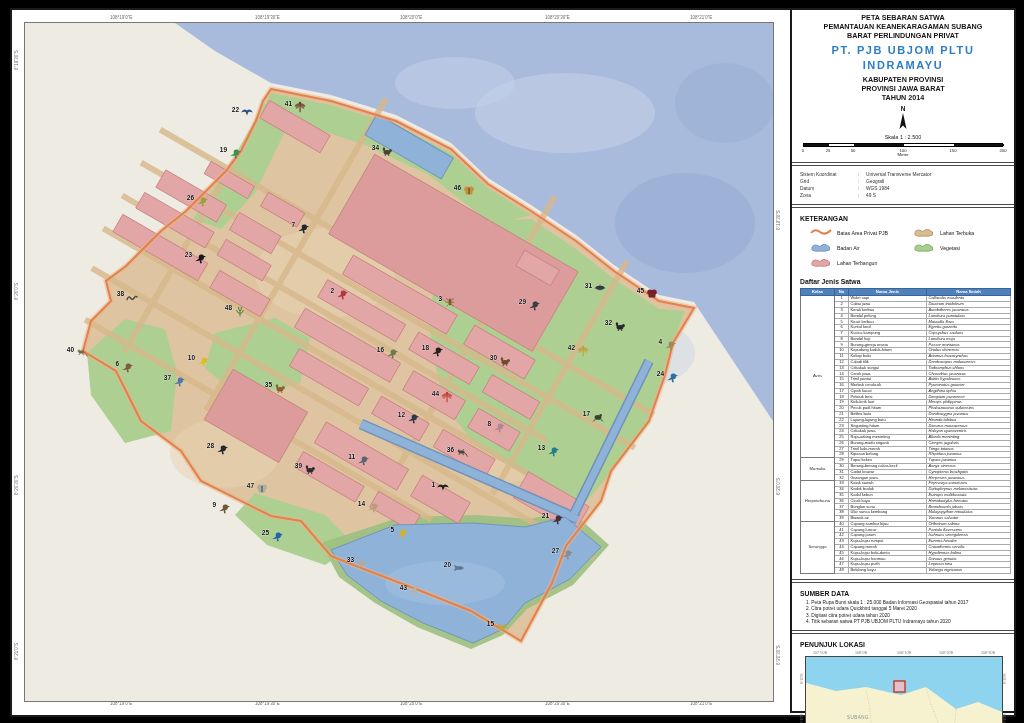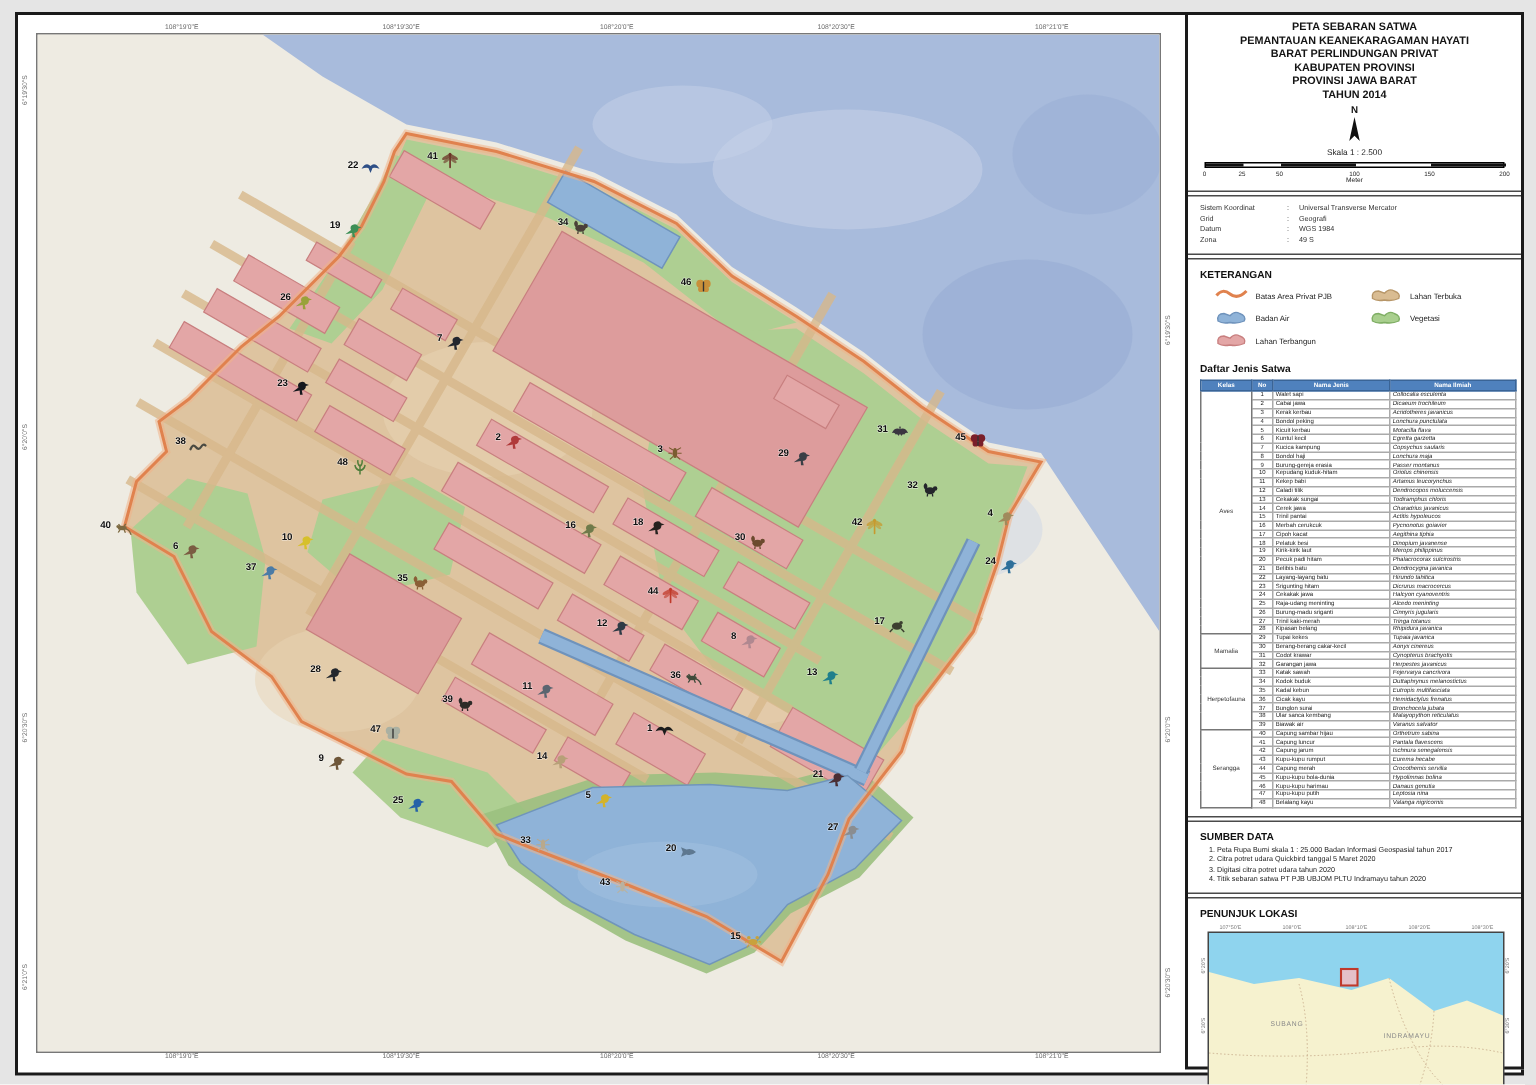--- a/index.html
+++ b/index.html
@@ -1,16 +1,16 @@
 <!DOCTYPE html>
 <html><head>
 <meta charset="utf-8">
 <style>
   html,body{margin:0;padding:0;background:#ffffff;font-family:"Liberation Sans",sans-serif;}
-  #sheet{position:relative;width:1024px;height:723px;background:#e5e5e5;overflow:hidden;}
+  #sheet{position:relative;width:1024px;height:723px;background:#000000;overflow:hidden;}
   #outer-border{position:absolute;left:10px;top:8px;width:1002px;height:705px;border:2px solid #1a1a1a;background:#ffffff;}
   
   #map-frame{position:absolute;left:24px;top:22px;width:748px;height:678px;border:1px solid #777;background:#eeebe2;}
   #map-frame svg{display:block;}
   .tick{position:absolute;font-size:4.5px;color:#6b6b6b;white-space:nowrap;}
   .tick.v{transform:rotate(-90deg);transform-origin:left top;}
   .mknum{font:bold 6.5px "Liberation Sans",sans-serif;fill:#101010;paint-order:stroke;stroke:rgba(255,255,255,.65);stroke-width:.7px;}
   
   #panel{position:absolute;left:790px;top:8px;width:226px;height:705px;background:#ffffff;border:2px solid #1a1a1a;box-sizing:border-box;}
   .panel-pad{padding:3px 8px;}
@@ -440,22 +440,23 @@
       <span class="tick v" style="left: 14px; top: 495px;">6°20'30"S</span>
       <span class="tick v" style="left: 14px; top: 660px;">6°21'0"S</span>
       <span class="tick v" style="left: 776px; top: 230px;">6°19'30"S</span>
       <span class="tick v" style="left: 776px; top: 495px;">6°20'0"S</span>
       <span class="tick v" style="left: 776px; top: 665px;">6°20'30"S</span>
     </div>
 
   <div id="panel">
     <div class="panel-pad">
       <div class="tline">PETA SEBARAN SATWA</div>
-      <div class="tline">PEMANTAUAN KEANEKARAGAMAN HAYATI</div>
+      <div class="tline">PEMANTAUAN KEANEKARAGAMAN SUBANG</div>
       <div class="tline">BARAT PERLINDUNGAN PRIVAT</div>
+      <div class="tmain">PT. PJB UBJOM PLTU INDRAMAYU</div>
       <div class="tline">KABUPATEN PROVINSI</div>
       <div class="tline">PROVINSI JAWA BARAT</div>
       <div class="tline">TAHUN 2014</div>
       <div class="north">
         <span class="nlet">N</span>
         <svg width="16" height="20" viewBox="0 0 16 20">
           <polygon points="8,1 11.5,17 8,13.5 4.5,17" fill="#111"></polygon>
         </svg>
       </div>
       <div class="skala">Skala 1 : 2.500</div>

